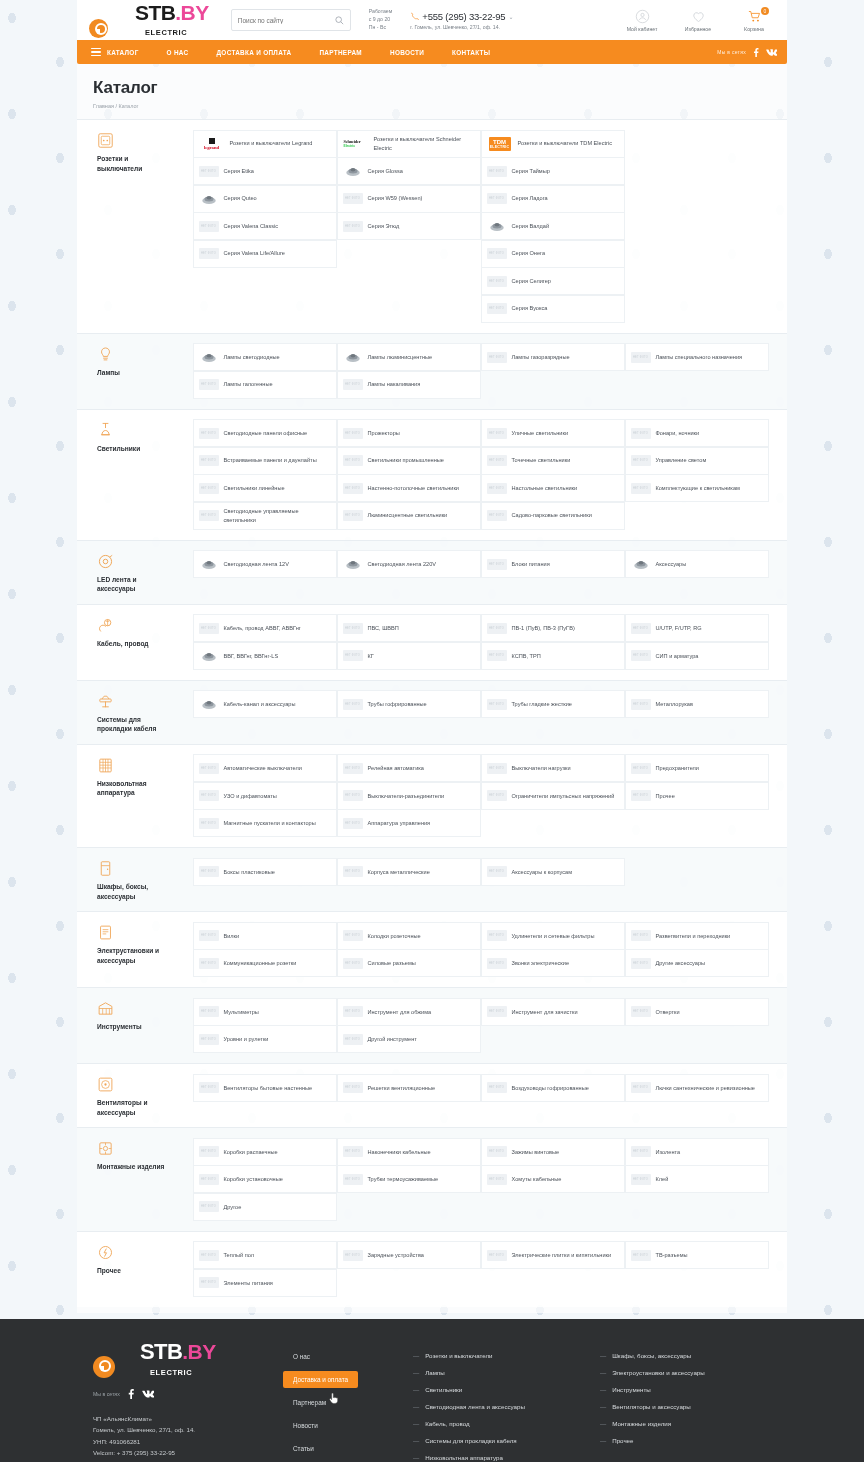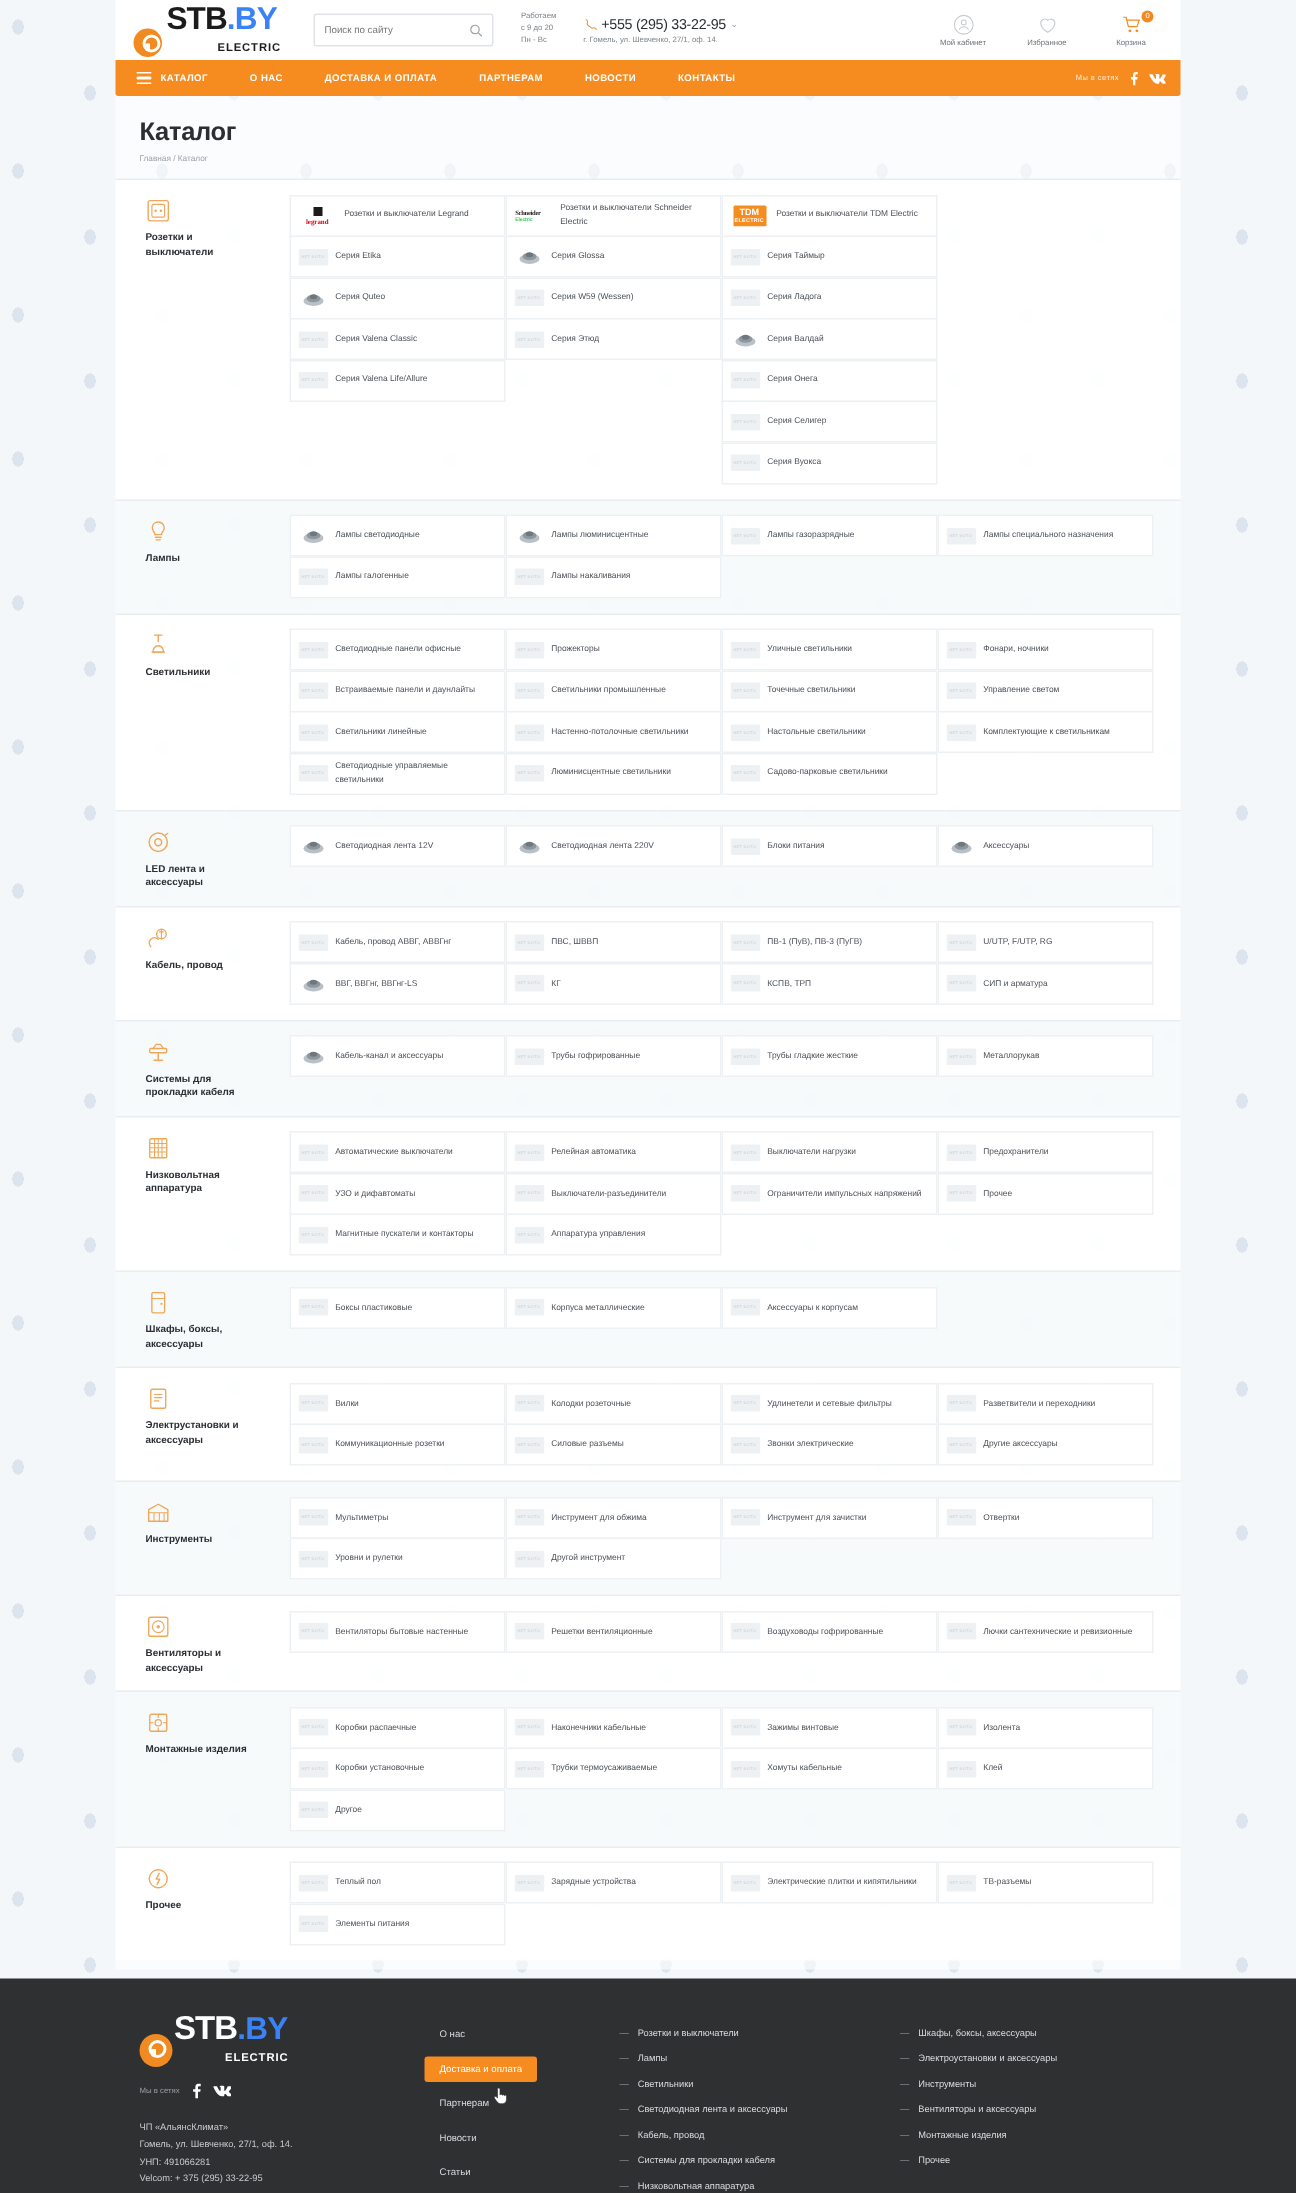--- a/index.html
+++ b/index.html
@@ -41,24 +41,24 @@
   .logo-mark:before {
     content: ""; position: absolute; left: 5.5px; top: 4px;
     width: 8px; height: 8px; border-radius: 50%;
     border: 2px solid #fff;
   }
   .logo-mark:after {
     content: ""; position: absolute; left: 8.2px; top: 10px;
     width: 2.5px; height: 5px; background: #fff; border-radius: 0 0 1px 1px;
   }
   .logo-stb { font-size: 21px; font-weight: bold; letter-spacing: -0.6px; color: #1c1c1c; line-height: 1; }
-  .logo-by { font-size: 21px; font-weight: bold; color: #3b82f6; line-height: 1; letter-spacing: -0.5px; }
+  .logo-by { font-size: 21px; font-weight: bold; color: #ec4899; line-height: 1; letter-spacing: -0.5px; }
   .logo-el { font-size: 7.5px; font-weight: bold; letter-spacing: 0.6px; color: #1c1c1c; margin-left: -24px; position: relative; top: 1px;}
   .logo-col { display: flex; flex-direction: column; align-items: flex-start; }
-  .logo-row1 { display: flex; align-items: flex-end; }
+  .logo-row1 { display: flex; align-items: center; margin-left: 24px; }
   .logo-row2 { margin-left: 34px; margin-top: -3px; }
 
   .search-wrap {
     flex: 0 0 120px;
     margin-left: 12px;
     height: 22px;
     border: 1px solid #e0e4e8;
     border-radius: 2px;
     display: flex; align-items: center;
     padding: 0 6px;

